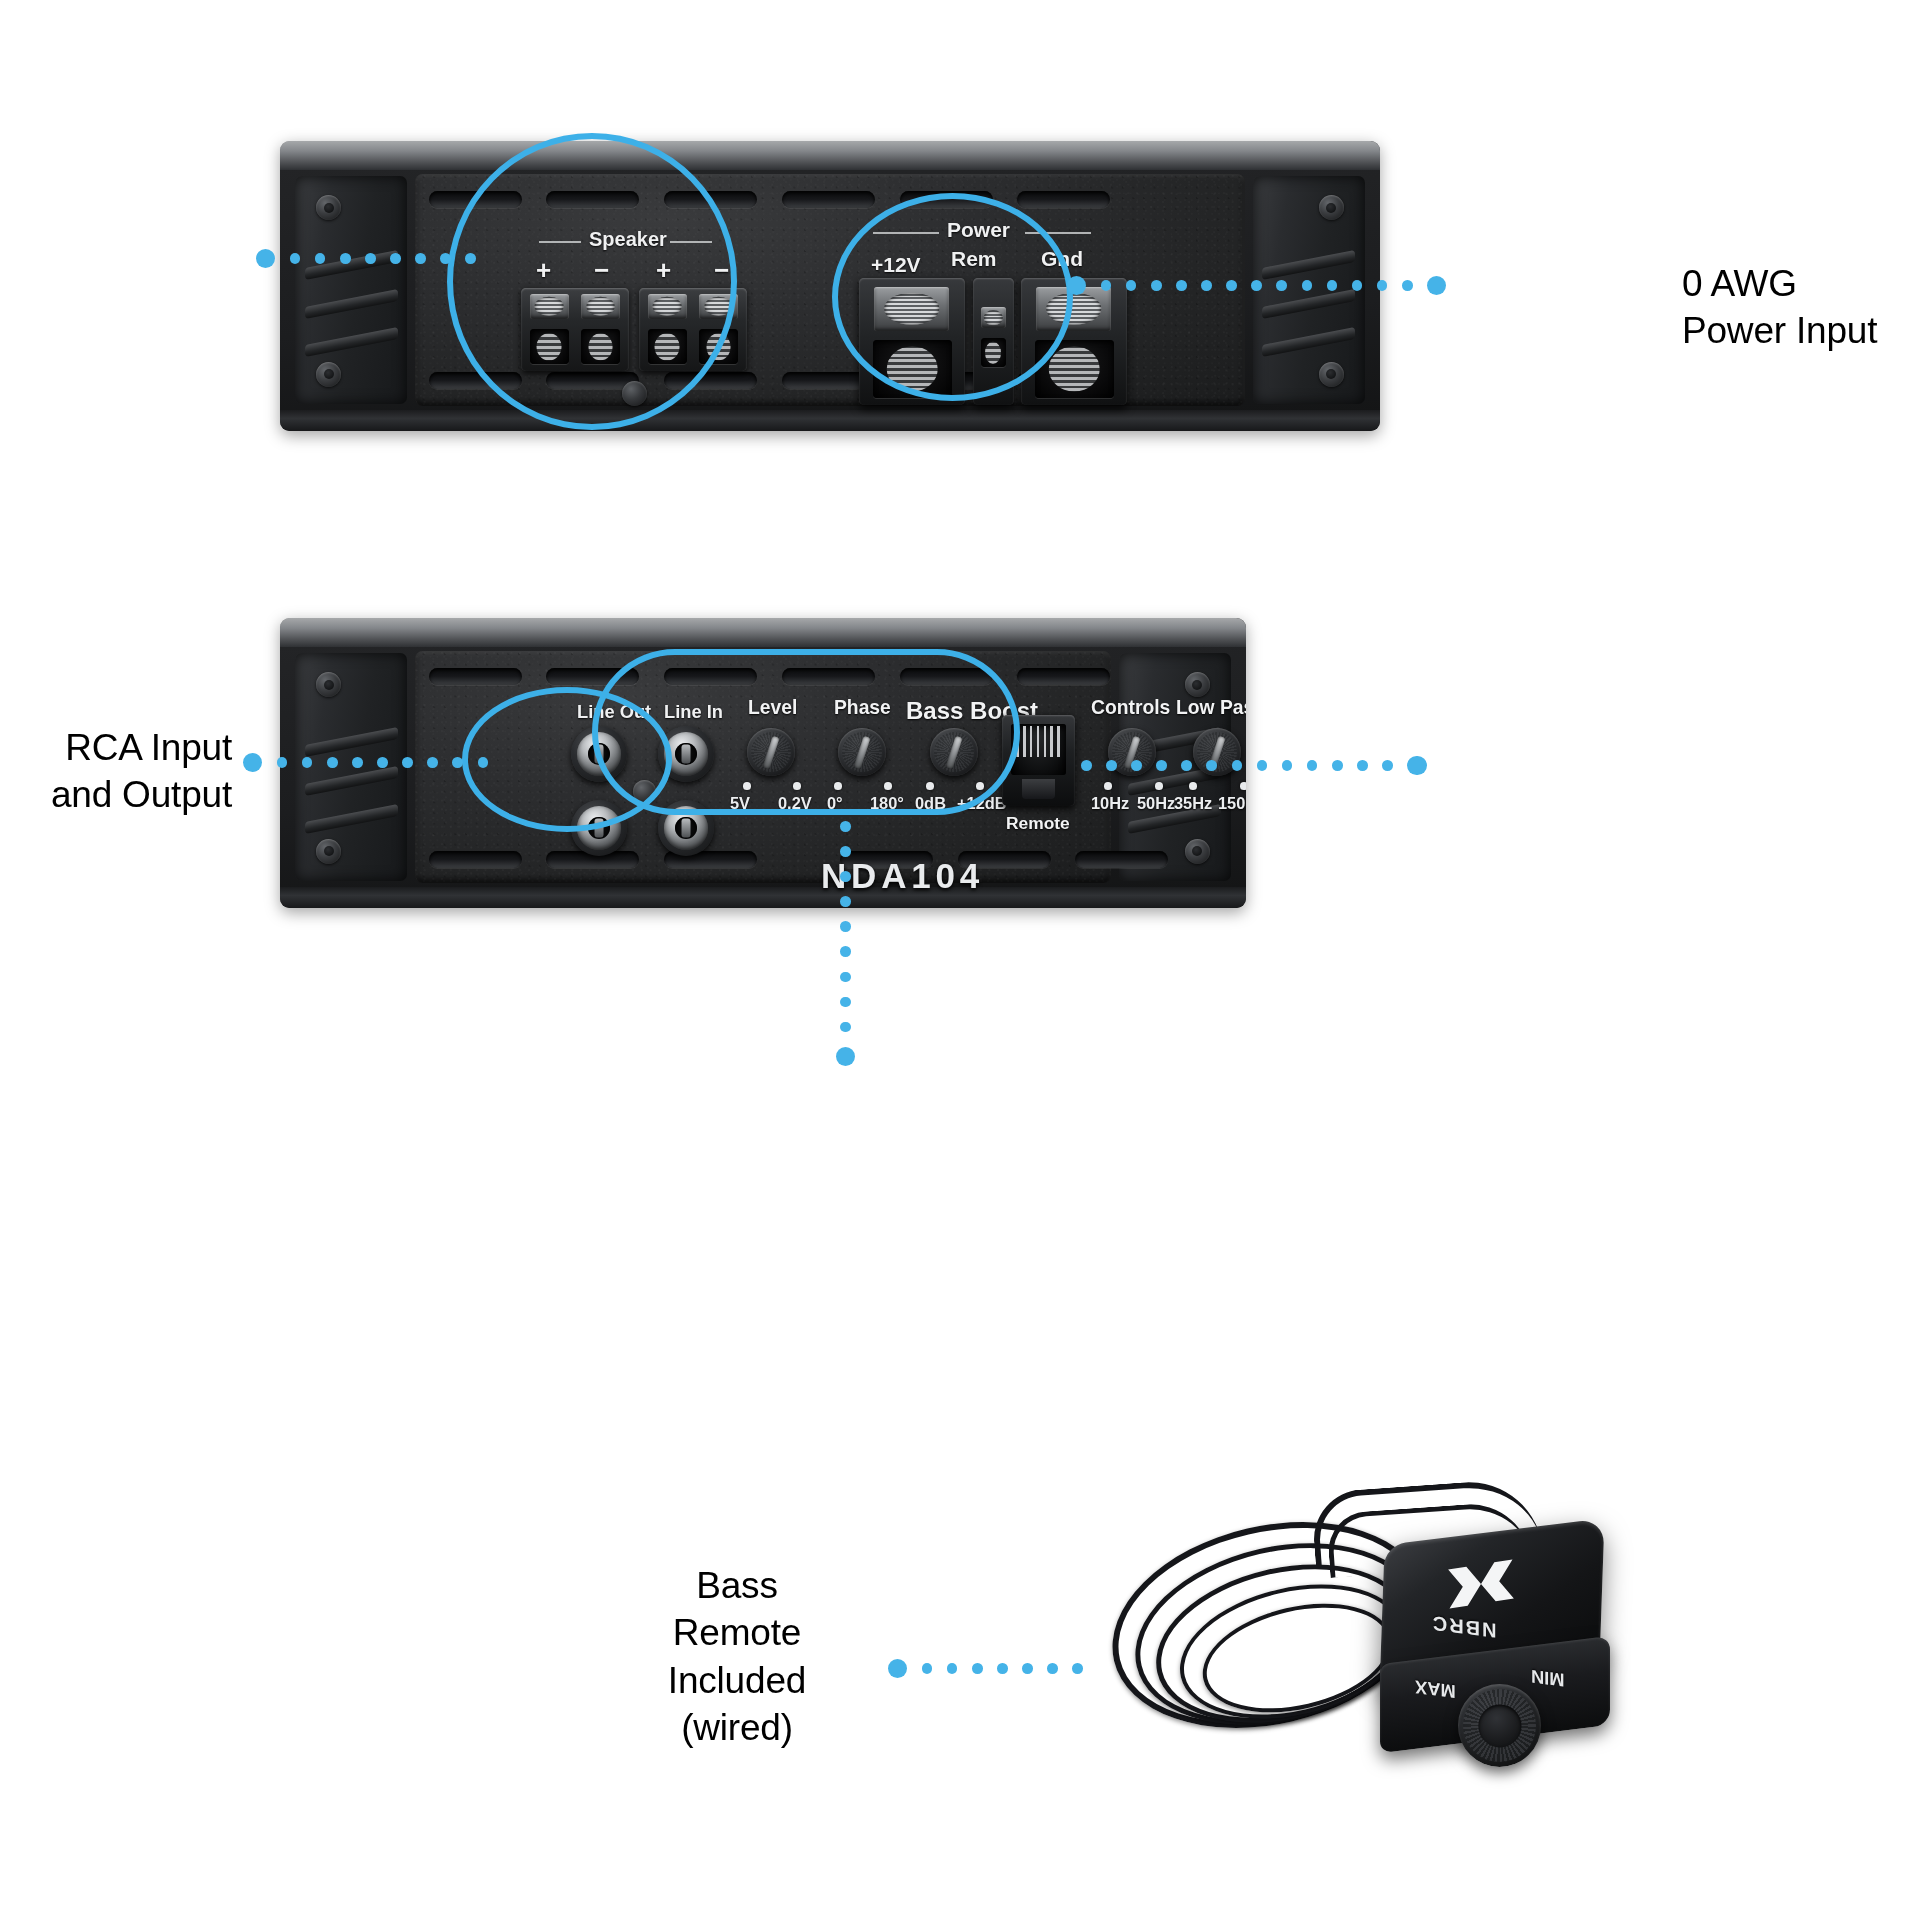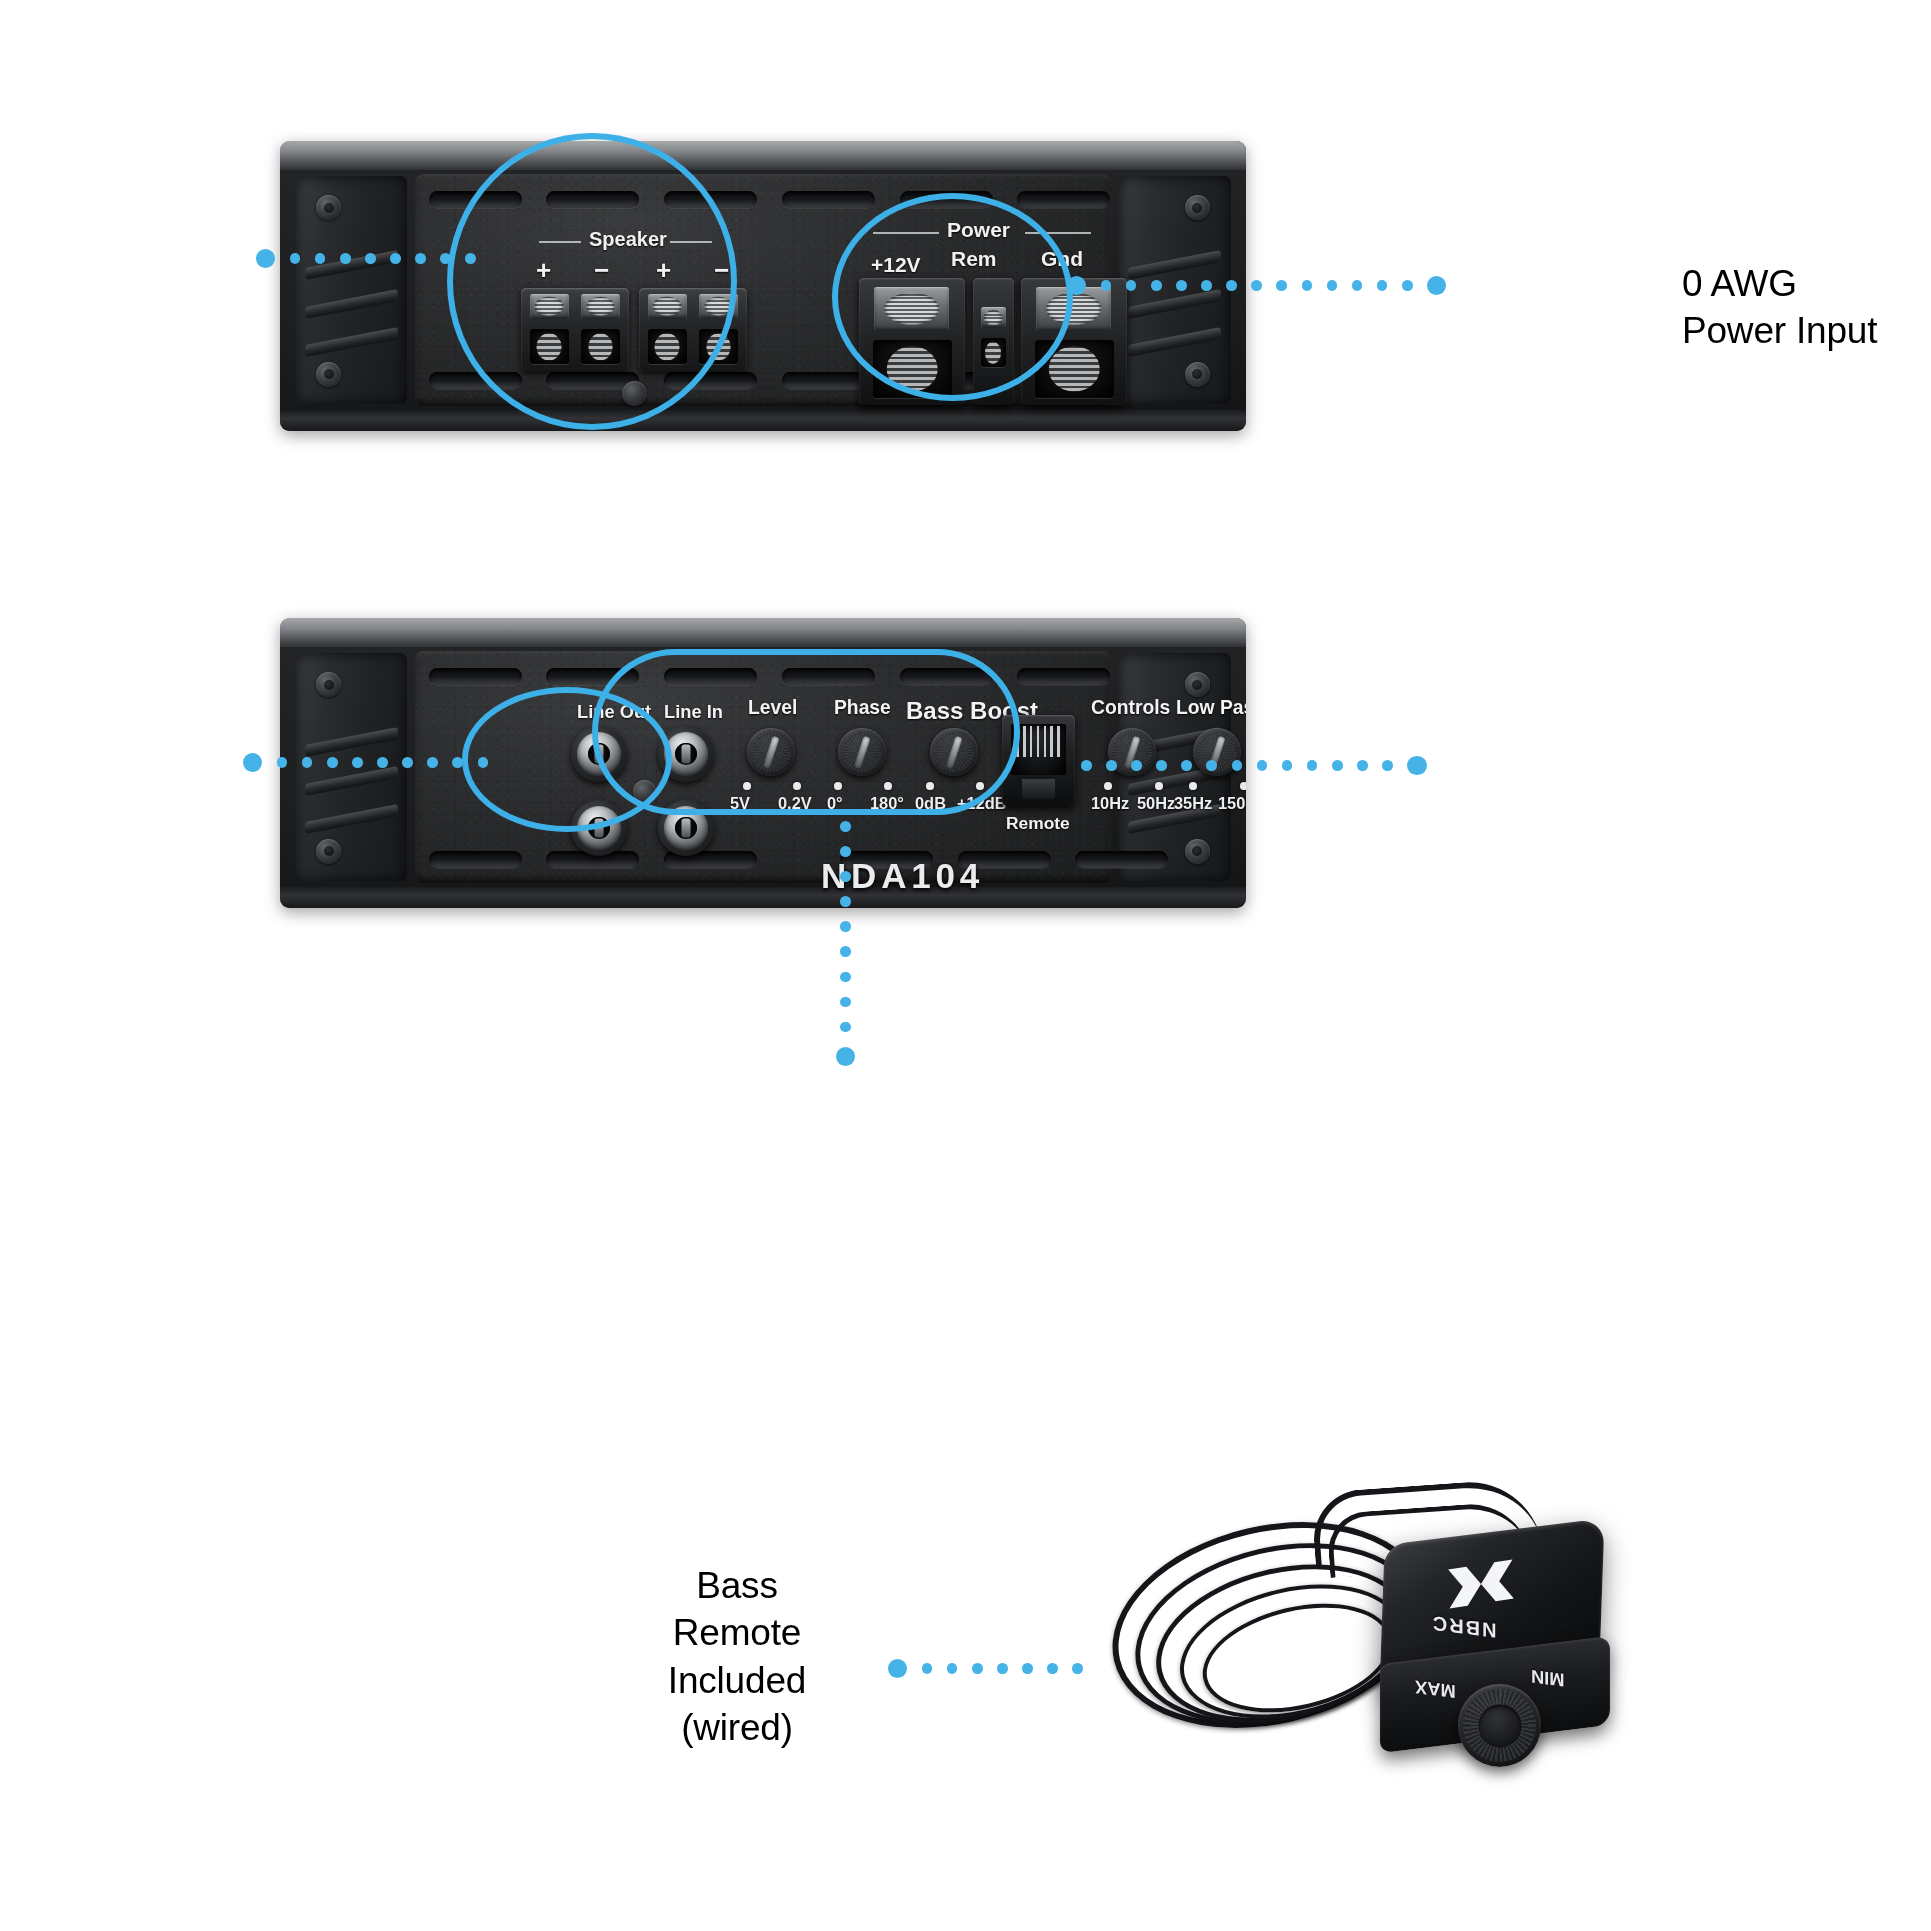--- a/index.html
+++ b/index.html
@@ -282,21 +282,21 @@
     width:52%; height:52%; border-radius:50%;
     background: radial-gradient(circle at 42% 32%, #303236 0%, #1a1b1d 60%, #0b0c0d 100%);
     box-shadow: inset 0 1.9px 3.9px rgba(0,0,0,.8);
   }
 </style>
 </head>
 <body>
 
 <div id="stage">
 
-  <div class="amp" style="left:280px; top:141px; width:966px; height:290px;">
+  <div class="amp" style="left:280px; top:141px; width:1100px; height:290px;">
     <div class="toprail"></div>
     <div class="botrail"></div>
 
     <div class="endcap l">
       <div class="screw" style="left:21px; top:19.3px;"></div>
       <div class="screw" style="left:21px; bottom:17.4px;"></div>
       <div class="fin" style="top:83px;"></div>
       <div class="fin" style="top:122px;"></div>
       <div class="fin" style="top:160px;"></div>
     </div>
@@ -520,20 +520,22 @@
       <span class="ctrl-sub" style="left:759px; top:143px; font-size:16.4px;">35Hz</span>
       <span class="ctrl-sub" style="left:803px; top:143px; font-size:16.4px;">150Hz</span>
 
       <span class="model" style="left:406px; top:205px; font-size:35px;">NDA104</span>
     </div>
   </div>
 
   <div class="ring" style="left:462px; top:687px; width:210px; height:145px;"></div>
   <div class="ring pill" style="left:592px; top:649px; width:428px; height:166px;"></div>
 
+  <div class="callout left" style="left:39px; top:724px; width:193px;">RCA Input
+and Output</div>
   <div class="leader h" style="left:243px; top:753px;">
     <span class="dot big"></span>
     <span class="dot"></span>
     <span class="dot"></span>
     <span class="dot"></span>
     <span class="dot"></span>
     <span class="dot"></span>
     <span class="dot"></span>
     <span class="dot"></span>
     <span class="dot"></span>

